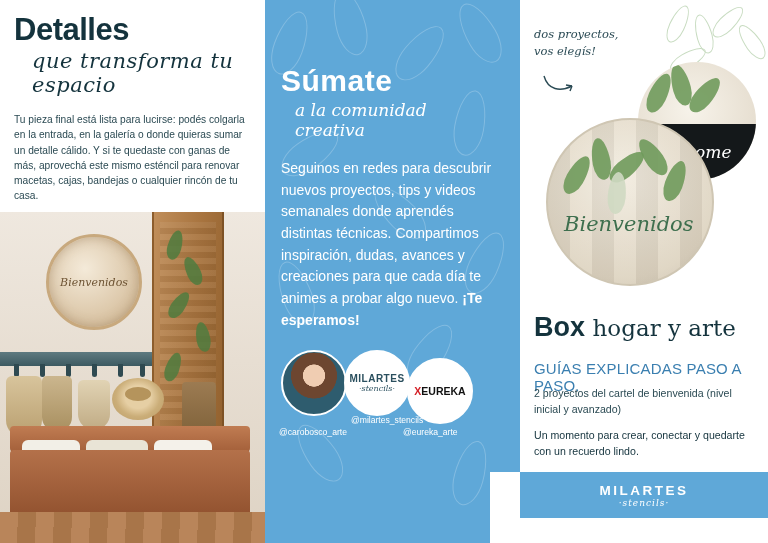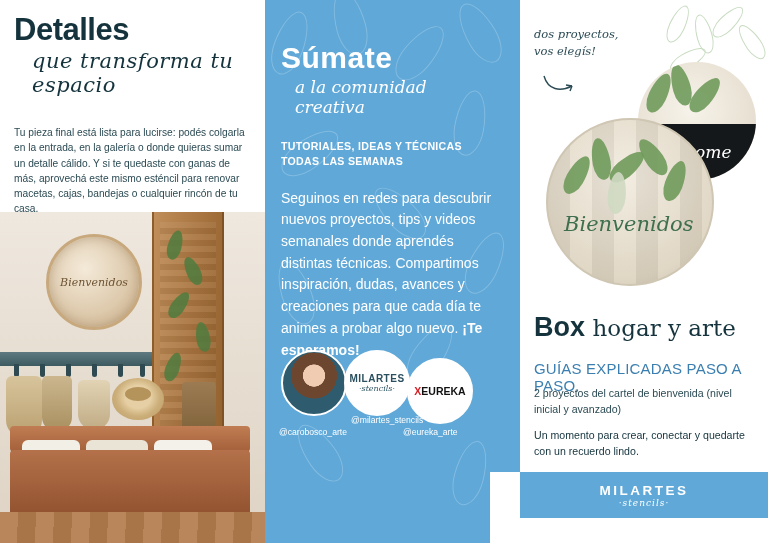--- a/index.html
+++ b/index.html
@@ -17,21 +17,21 @@
   .title-detalles {
     font-size: 31px; font-weight: 700; color:#14333d; letter-spacing:-0.5px;
     line-height:1.0;
   }
   .title-script {
     font-family: "DejaVu Serif", serif; font-style: italic;
     font-size: 21px; color:#14333d; margin-top:4px; margin-left:18px;
     letter-spacing:0.5px;
   }
   .left-body {
-    margin: 28px 16px 0 14px;
+    margin: 15px 16px 0 14px;
     font-size: 10.2px; line-height: 1.5; color:#2b4a53;
   }
   .left-bold {
     margin: 12px 16px 0 14px;
     font-size: 10.4px; font-weight:700; color:#14333d;
   }
   .photo-frame {
     position:absolute; left:0; top:212px; width:265px; height:331px;
     overflow:hidden;
   }
@@ -76,21 +76,21 @@
   .c2 { left:86px; width:62px; background:#e9e4d6; }
   .c3 { left:154px; width:58px; background:#f4f1ea; }
   .floor { position:absolute; left:0; top:300px; width:100%; height:31px;
     background: repeating-linear-gradient(92deg,#b9855a 0 18px,#a87549 18px 36px); }
 
   
   .col-mid { position:absolute; left:265px; top:0; width:255px; height:543px;
     background:#5fa8d8; overflow:hidden; }
   .mid-leaves { position:absolute; inset:0; opacity:.22; }
   .mleaf { position:absolute; width:30px; height:66px; border:1.4px solid #ffffff; border-radius:50% 50% 50% 50%/58% 58% 42% 42%; }
-  .mid-inner { position:relative; padding: 43px 20px 0 16px; color:#ffffff; }
+  .mid-inner { position:relative; padding: 66px 20px 0 16px; color:#ffffff; }
   .sumate {
     font-size: 30px; font-weight: 700; letter-spacing:0.5px; line-height:1;
   }
   .sumate-sub {
     font-family:"DejaVu Serif", serif; font-style:italic; font-size:17px;
     margin-top:4px; margin-left:14px; color:#ffffff;
   }
   .mid-head {
     margin-top: 22px; font-size: 10.6px; font-weight:700; letter-spacing:.3px;
     line-height:1.45; color:#ffffff;
@@ -221,21 +221,20 @@
       <div class="mleaf" style="left:205px; top:230px; transform:rotate(25deg);"></div>
       <div class="mleaf" style="left:16px; top:260px; transform:rotate(-20deg);"></div>
       <div class="mleaf" style="left:150px; top:320px; transform:rotate(35deg);"></div>
       <div class="mleaf" style="left:40px; top:420px; transform:rotate(-35deg);"></div>
       <div class="mleaf" style="left:190px; top:440px; transform:rotate(15deg);"></div>
     </div>
 
     <div class="mid-inner">
       <div class="sumate">Súmate</div>
       <div class="sumate-sub">a la comunidad creativa</div>
-      <div class="mid-head">TUTORIALES, IDEAS Y TÉCNICAS TODAS LAS SEMANAS</div>
       <div class="mid-body"><span>Seguinos en redes para descubrir nuevos proyectos, tips y videos semanales donde aprendés distintas técnicas. Compartimos inspiración, dudas, avances y creaciones para que cada día te animes a probar algo nuevo.</span><b> ¡Te esperamos!</b></div>
     </div>
 
     <div class="social-row">
       <div class="av av-photo"></div>
       <div class="av av-logo">
         <div class="l1">MILARTES</div>
         <div class="l2">·stencils·</div>
       </div>
       <div class="av av-eureka">

